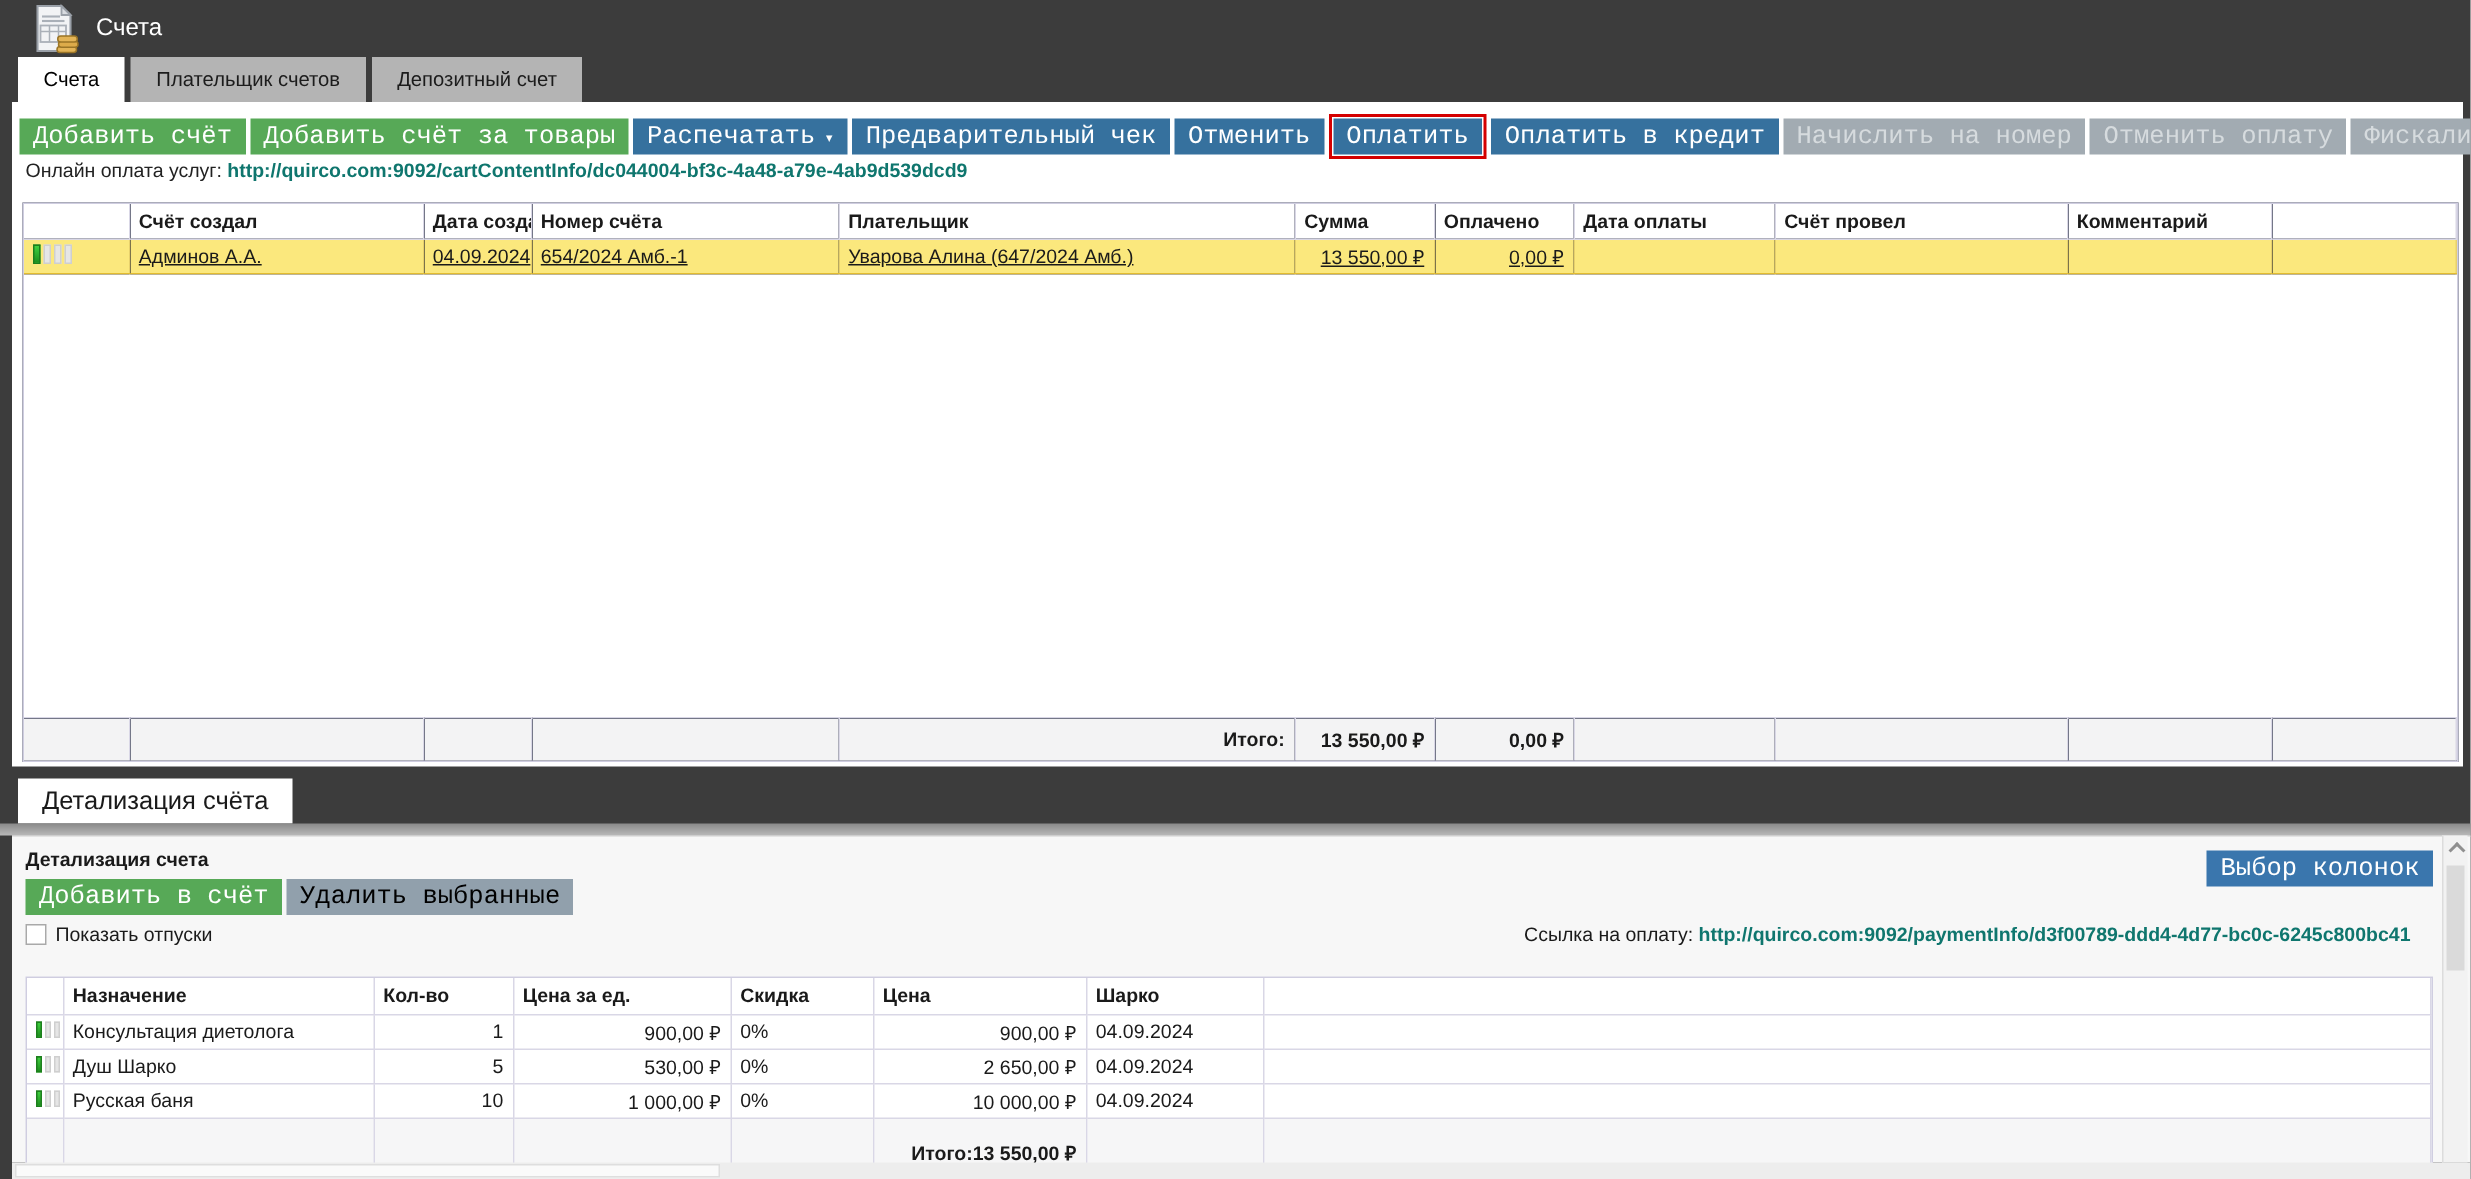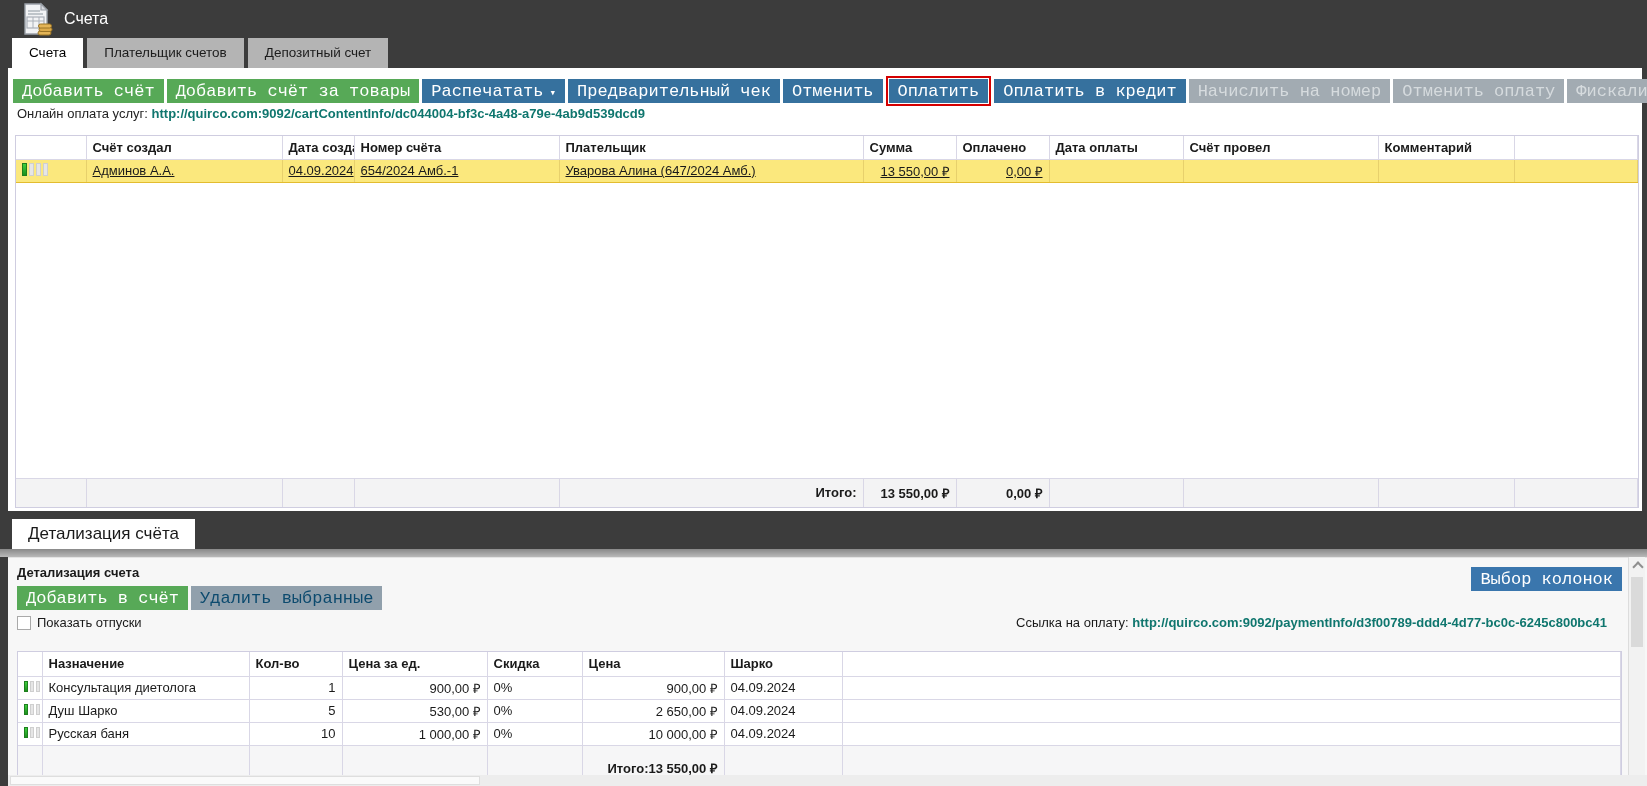--- a/index.html
+++ b/index.html
@@ -64,21 +64,21 @@
                 padding:0 16px; line-height:30px; font-size:17px; }
   .splitter { position:absolute; top:549px; left:0; right:0; height:8px;
               background:linear-gradient(#898989,#b9b9b9); }
 
   
   .bottom-panel { position:absolute; left:8px; right:0; top:557px; height:218px;
                   background:#f7f7f7; border-top:1px solid #e3e3e3; }
   .detail-title { position:absolute; top:7px; left:9px; font-weight:bold; font-size:13px; }
   .columns-btn { position:absolute; top:9px; right:25px; background:#3a76ad; }
   .detail-buttons { position:absolute; top:28px; left:9px; display:flex; gap:3px; }
-  .btn.gray-blue { background:#91a0ac; color:#0c4a6e; cursor:default; }
+  .btn.gray-blue { background:#91a0ac; color:#000000; cursor:default; }
 
   .checkbox-line { position:absolute; top:57px; left:9px; display:flex; align-items:center; gap:6px; }
   .cb { width:14px; height:14px; background:#fff; border:1px solid #a9a9a9; display:inline-block; }
   .payment-line { position:absolute; top:57px; right:40px; white-space:nowrap; }
 
   .detail-grid { position:absolute; top:73px; left:9px; right:25px; border:1px solid #cfcde0; background:#fff;margin-top:20px; }
   .det-head th { font-weight:bold; height:24px; background:#fff;
                  border-right:1px solid #d9d7e6; border-bottom:1px solid #d9d7e6; }
   .det-row td { height:22px; background:#fff; border-right:1px solid #d9d7e6; border-bottom:1px solid #d9d7e6; }
   .det-foot td { height:45px; background:#f6f6f7; border-right:1px solid #d9d7e6; font-weight:bold; vertical-align:middle; }

